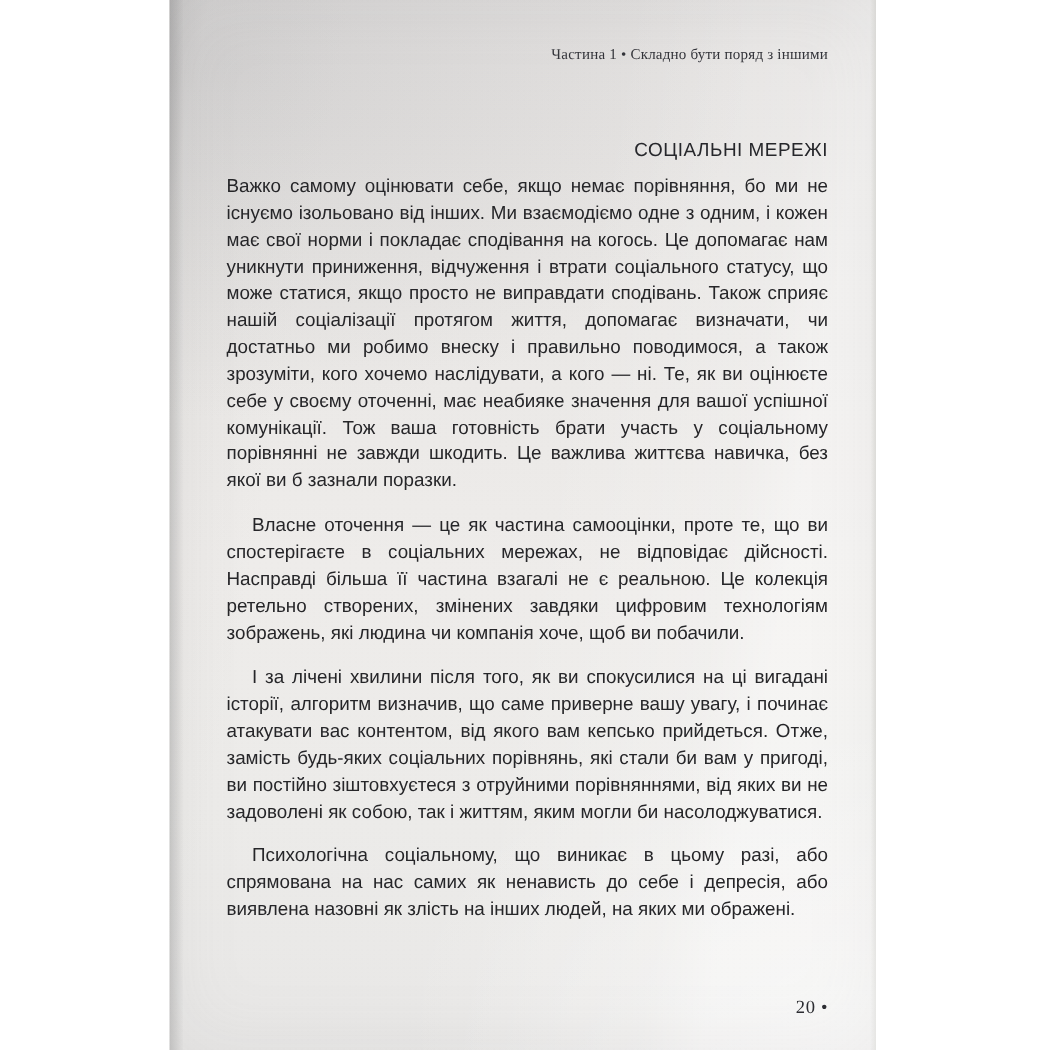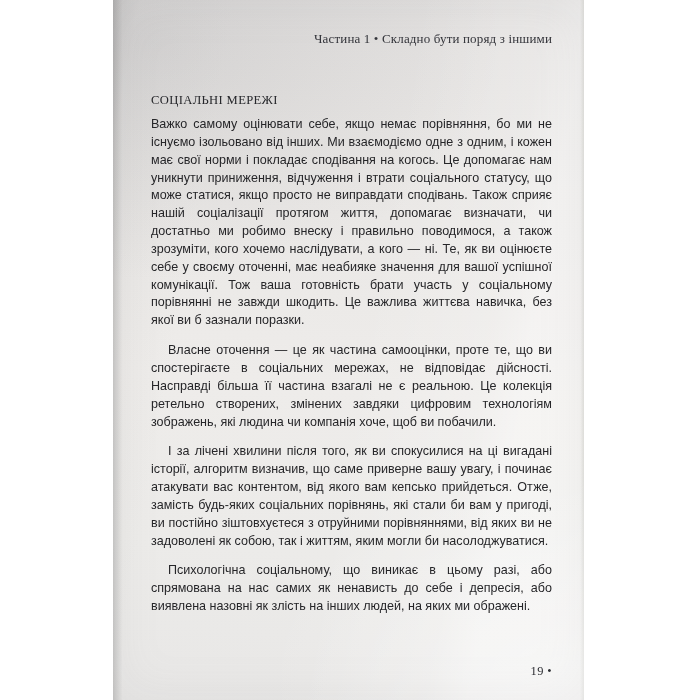--- a/index.html
+++ b/index.html
@@ -78,21 +78,21 @@
     width: 401px;
     height: 700px;
     color: #26272b;
   }
 
   .running-head {
     position: absolute;
     top: 31px;
     right: 0;
     font-family: "Liberation Serif", serif;
-    font-size: 13px;
+    font-size: 10px;
     letter-spacing: 0.15px;
     color: #33343a;
     white-space: nowrap;
   }
 
   .body-block {
     position: absolute;
     top: 62px;
     left: 0;
     width: 401px;
@@ -120,26 +120,27 @@
     font-family: "Liberation Serif", serif;
     font-weight: 400;
     font-size: 19.6px;
     line-height: 24px;
     color: #1f2024;
     letter-spacing: 0.05px;
   }
 
   h3.sub-title {
     margin: 0;
-    font-family: Liberation Serif, serif;
+    font-family: Liberation Sans, sans-serif;
     font-weight: 400;
     font-size: 12.6px;
     line-height: 16px;
     letter-spacing: 0.35px;
     color: #26272b;
+    text-align: right;
   }
 
   .gap-before-title { height: 23px; }
   .gap-after-title  { height: 7px; }
   .gap-after-sub    { height: 8px; }
 
   .folio {
     position: absolute;
     right: 0;
     top: 664px;
@@ -191,20 +192,20 @@
         <p class="para">Важко самому оцінювати себе, якщо немає порівняння, бо ми не існуємо ізольовано від інших. Ми взаємодіємо одне з одним, і кожен має свої норми і покладає сподівання на когось. Це допомагає нам уникнути приниження, відчуження і втрати соціального статусу, що може статися, якщо просто не виправдати сподівань. Також сприяє нашій соціалізації протягом життя, допомагає визначати, чи достатньо ми робимо внеску і правильно поводимося, а також зрозуміти, кого хочемо наслідувати, а кого — ні. Те, як ви оцінюєте себе у своєму оточенні, має неабияке значення для вашої успішної комунікації. Тож ваша готовність брати участь у соціальному порівнянні не завжди шкодить. Це важлива життєва навичка, без якої ви б зазнали поразки.</p>
 
         <p class="para indent">Власне оточення — це як частина самооцінки, проте те, що ви спостерігаєте в соціальних мережах, не відповідає дійсності. Насправді більша її частина взагалі не є реальною. Це колекція ретельно створених, змінених завдяки цифровим технологіям зображень, які людина чи компанія хоче, щоб ви побачили.</p>
 
         <p class="para indent">І за лічені хвилини після того, як ви спокусилися на ці вигадані історії, алгоритм визначив, що саме приверне вашу увагу, і починає атакувати вас контентом, від якого вам кепсько прийдеться. Отже, замість будь-яких соціальних порівнянь, які стали би вам у пригоді, ви постійно зіштовхуєтеся з отруйними порівняннями, від яких ви не задоволені як собою, так і життям, яким могли би насолоджуватися.</p>
 
         <p class="para indent">Психологічна соціальному, що виникає в цьому разі, або спрямована на нас самих як ненависть до себе і депресія, або виявлена назовні як злість на інших людей, на яких ми ображені.</p>
 
       </div>
 
-      <div class="folio">19 •</div>
+      <div class="folio">20 •</div>
 
     </div>
 
     <div class="grain"></div>
   </div>
 
 </div>
 
 </body></html>

